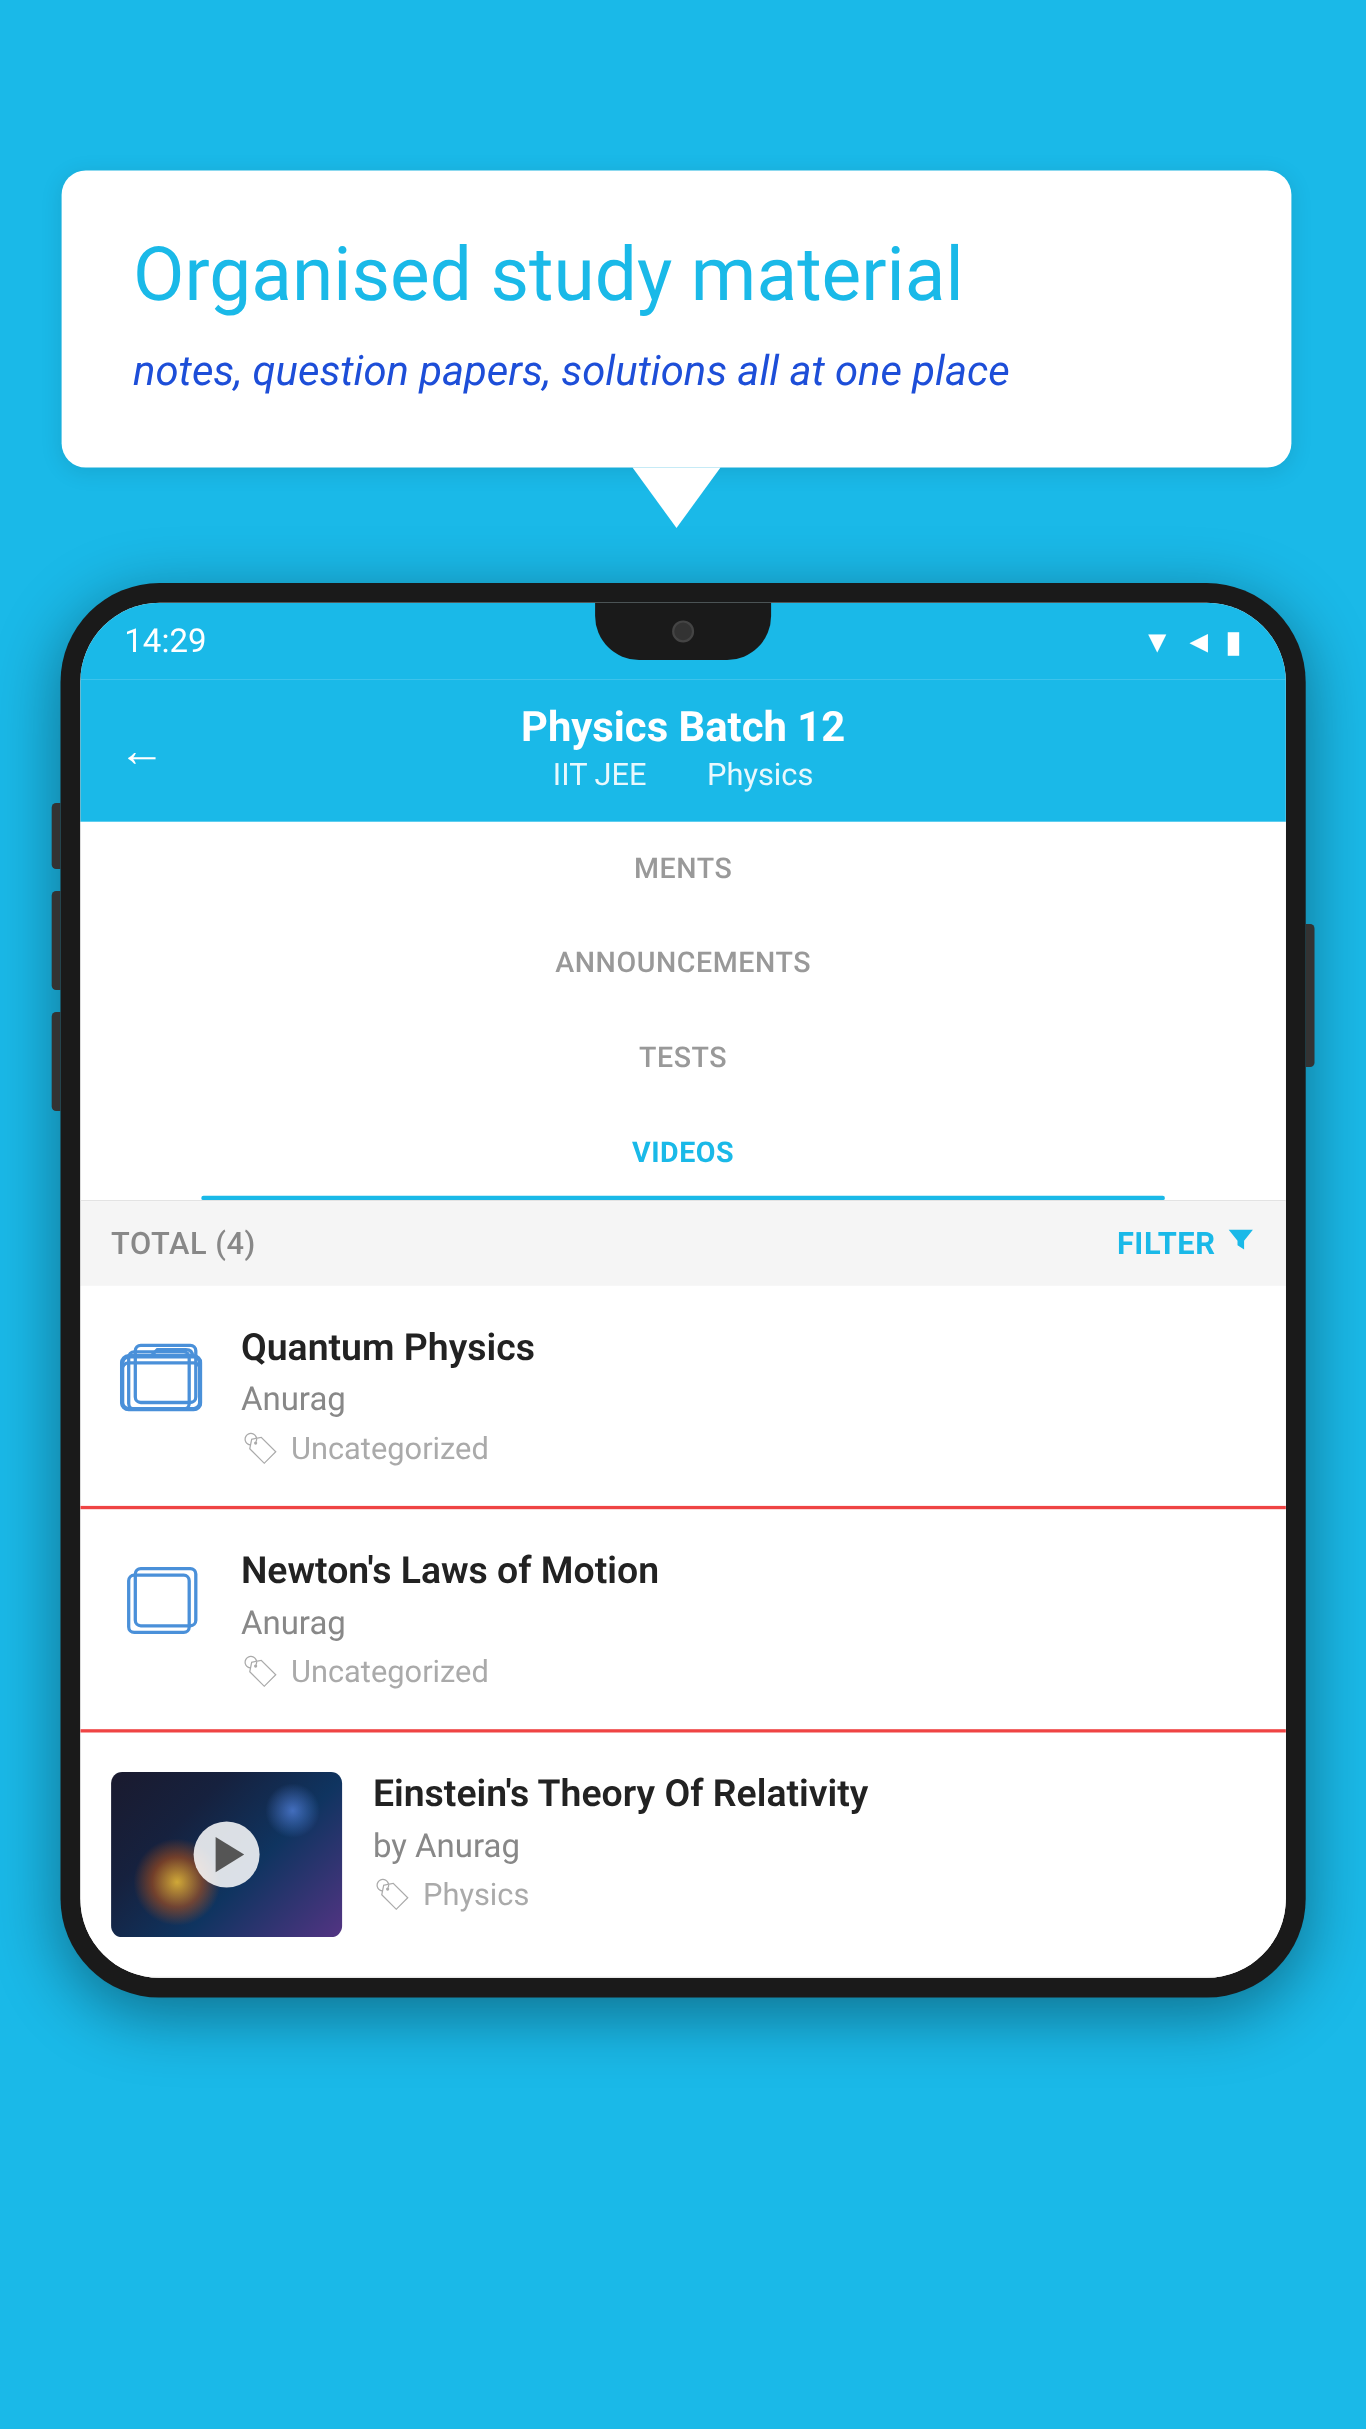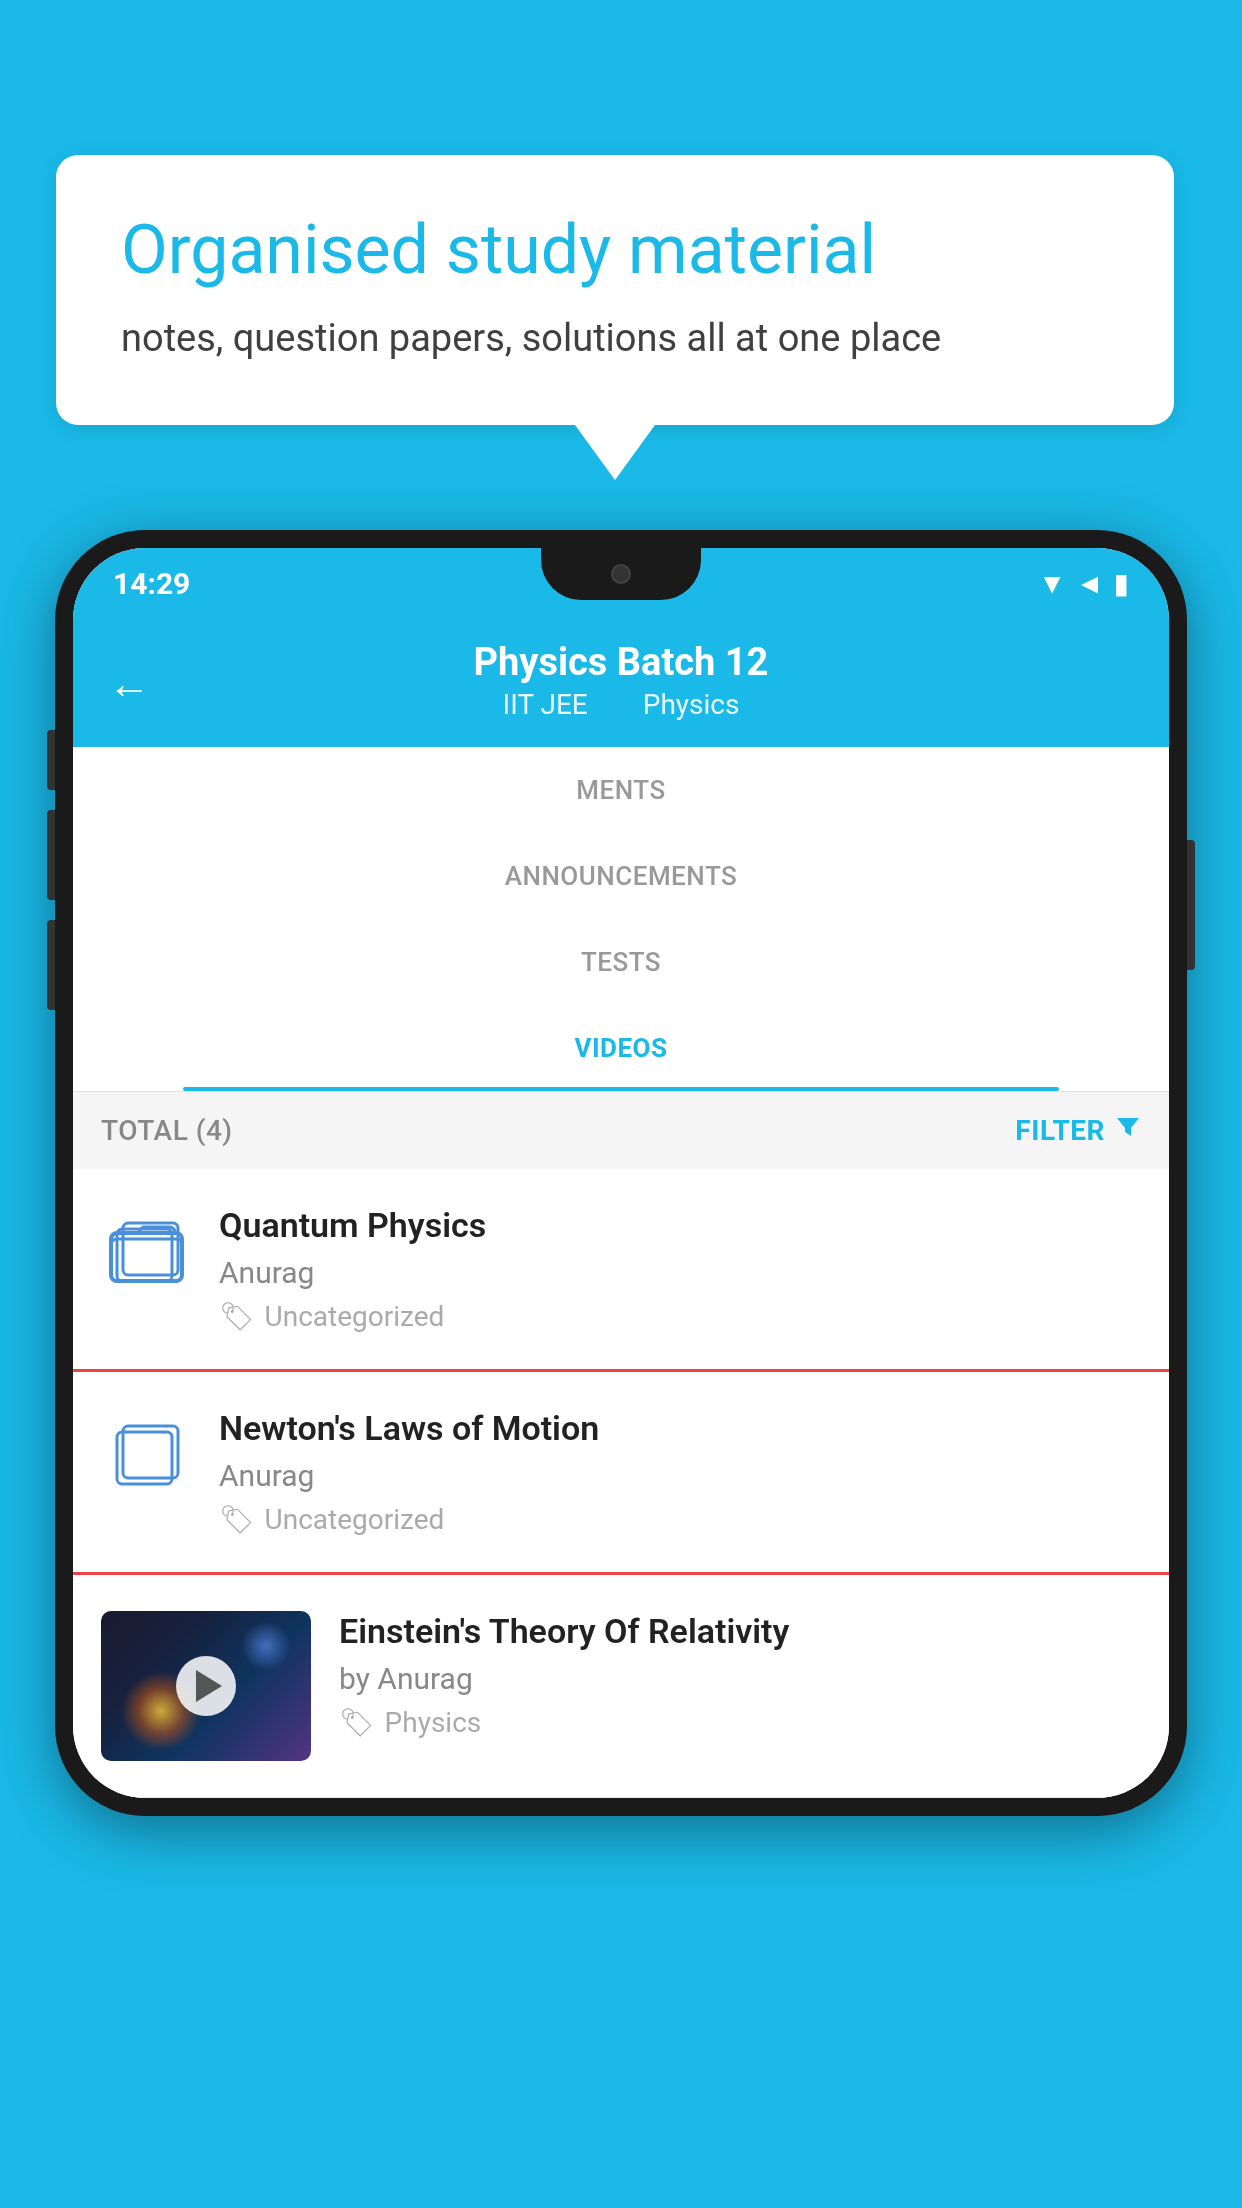--- a/index.html
+++ b/index.html
@@ -30,23 +30,24 @@
 
     .speech-bubble-title {
       color: #1ab9e8;
       font-size: 68px;
       font-weight: 400;
       line-height: 1.2;
       margin-bottom: 24px;
     }
 
     .speech-bubble-subtitle {
-      color: #404040;
+      color: #1d4ed8;
       font-size: 38px;
       font-weight: 400;
+      font-style: italic;
     }
 
     .speech-bubble-arrow {
       width: 0;
       height: 0;
       border-left: 40px solid transparent;
       border-right: 40px solid transparent;
       border-top: 55px solid white;
       margin: 0 auto;
     }
@@ -81,21 +82,21 @@
       display: flex;
       align-items: center;
       justify-content: space-between;
       padding: 0 40px;
       position: relative;
     }
 
     .status-time {
       color: white;
       font-size: 30px;
-      font-weight: 700;
+      font-weight: 400;
     }
 
     .notch {
       position: absolute;
       top: 0;
       left: 50%;
       transform: translateX(-50%);
       width: 160px;
       height: 52px;
       background: #1a1a1a;

